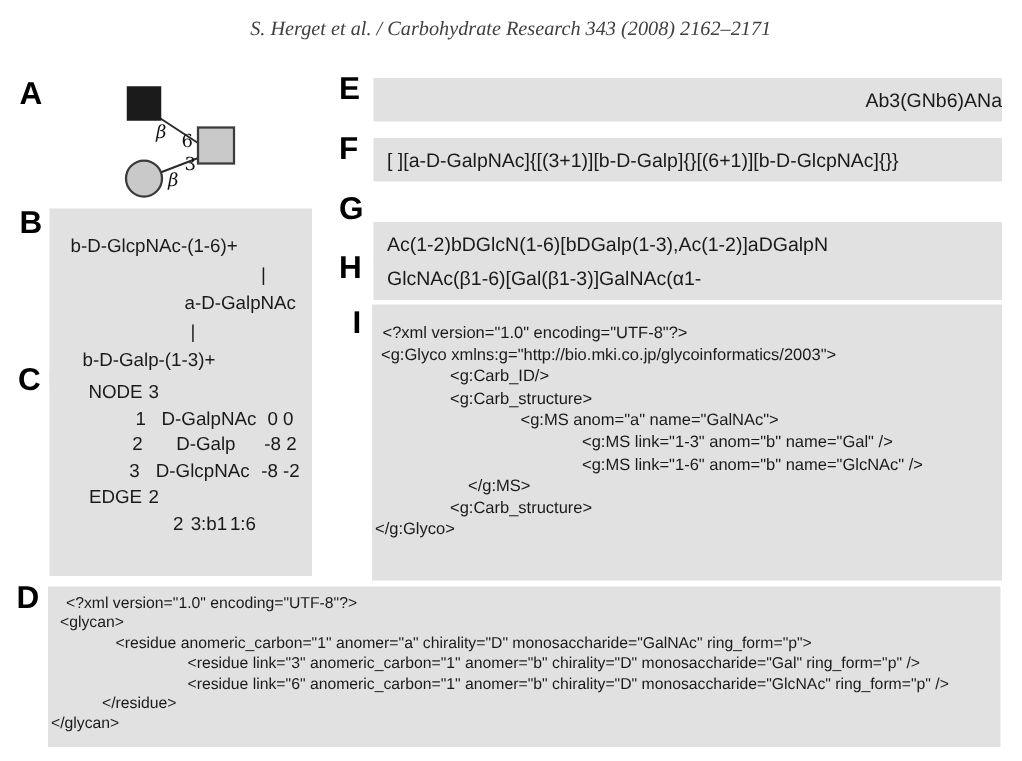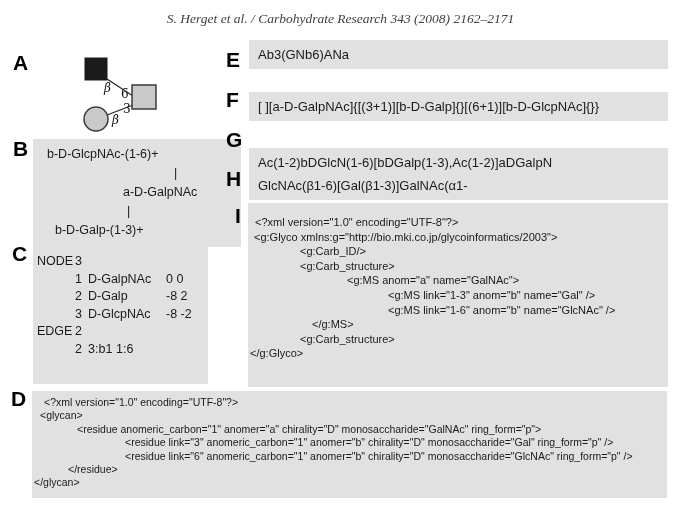--- a/index.html
+++ b/index.html
@@ -5,30 +5,30 @@
   html,body{margin:0;padding:0;background:#ffffff;}
   .page{position:relative;width:681px;height:507px;background:#ffffff;
         font-family:"Liberation Sans",sans-serif;color:#1a1a1a;overflow:hidden;}
   .header{position:absolute;top:11px;left:0;width:100%;text-align:center;
           font-family:"Liberation Serif",serif;font-style:italic;font-size:13.5px;color:#404040;}
   .panel-letter{position:absolute;font-weight:bold;font-size:21px;color:#000;line-height:1;}
   .gray-box{position:absolute;background:#e1e1e1;overflow:hidden;}
   
   #diagramA{position:absolute;left:80px;top:52px;width:92px;height:86px;}
   
-  #boxB{left:33px;top:139px;width:208px;height:102px;font-size:12.5px;padding-top:6px;}
+  #boxB{left:33px;top:139px;width:175px;height:102px;font-size:12.5px;padding-top:16px;}
   .b-line{height:19px;line-height:19px;white-space:pre;}
   .b-line:nth-child(1){margin-left:14px;}
   .b-line:nth-child(2){margin-left:141px;}
   .b-line:nth-child(3){margin-left:90px;}
   .b-line:nth-child(4){margin-left:94px;}
   .b-line:nth-child(5){margin-left:22px;}
   
   #boxC{left:33px;top:247px;width:175px;height:131px;font-size:12.5px;padding-top:6px;}
-  .c-row{height:17.5px;line-height:17.5px;padding-left:4px;white-space:nowrap;}
+  .c-row{height:17.5px;line-height:17.5px;padding-left:4px;white-space:nowrap;text-align:center;}
   .c-row .ca{display:inline-block;width:38px;}
   .c-row .cb{display:inline-block;width:13px;}
   .c-row .cc{display:inline-block;width:78px;}
   .c-row:nth-child(6) .cc,.c-row:nth-child(7) .cc{width:28px;}
   
   #boxD{left:32px;top:391px;width:635px;height:102px;font-size:10.5px;padding-top:5px;}
   .d-line{height:13.4px;line-height:13.4px;white-space:pre;}
   .d-line:nth-child(1){margin-left:12px;}
   .d-line:nth-child(2){margin-left:8px;}
   .d-line:nth-child(3){margin-left:45px;}
@@ -100,21 +100,21 @@
     <div class="d-line">&lt;?xml version="1.0" encoding="UTF-8"?&gt;</div>
     <div class="d-line">&lt;glycan&gt;</div>
     <div class="d-line">&lt;residue anomeric_carbon="1" anomer="a" chirality="D" monosaccharide="GalNAc" ring_form="p"&gt;</div>
     <div class="d-line">&lt;residue link="3" anomeric_carbon="1" anomer="b" chirality="D" monosaccharide="Gal" ring_form="p" /&gt;</div>
     <div class="d-line">&lt;residue link="6" anomeric_carbon="1" anomer="b" chirality="D" monosaccharide="GlcNAc" ring_form="p" /&gt;</div>
     <div class="d-line">&lt;/residue&gt;</div>
     <div class="d-line">&lt;/glycan&gt;</div>
   </div>
 
   <div class="panel-letter" style="left:226px;top:49px;">E</div>
-  <div class="seq-bar" style="top:40px;">Ab3(GNb6)ANa</div>
+  <div class="seq-bar" style="top:52px;text-align:right;">Ab3(GNb6)ANa</div>
 
   <div class="panel-letter" style="left:226px;top:89px;">F</div>
   <div class="seq-bar" style="top:92px;">[ ][a-D-GalpNAc]{[(3+1)][b-D-Galp]{}[(6+1)][b-D-GlcpNAc]{}}</div>
 
   <div class="panel-letter" style="left:226px;top:129px;">G</div>
   <div class="seq-bar" style="top:148px;">Ac(1-2)bDGlcN(1-6)[bDGalp(1-3),Ac(1-2)]aDGalpN</div>
 
   <div class="panel-letter" style="left:226px;top:168px;">H</div>
   <div class="seq-bar" style="top:171px;">GlcNAc(β1-6)[Gal(β1-3)]GalNAc(α1-</div>
 

